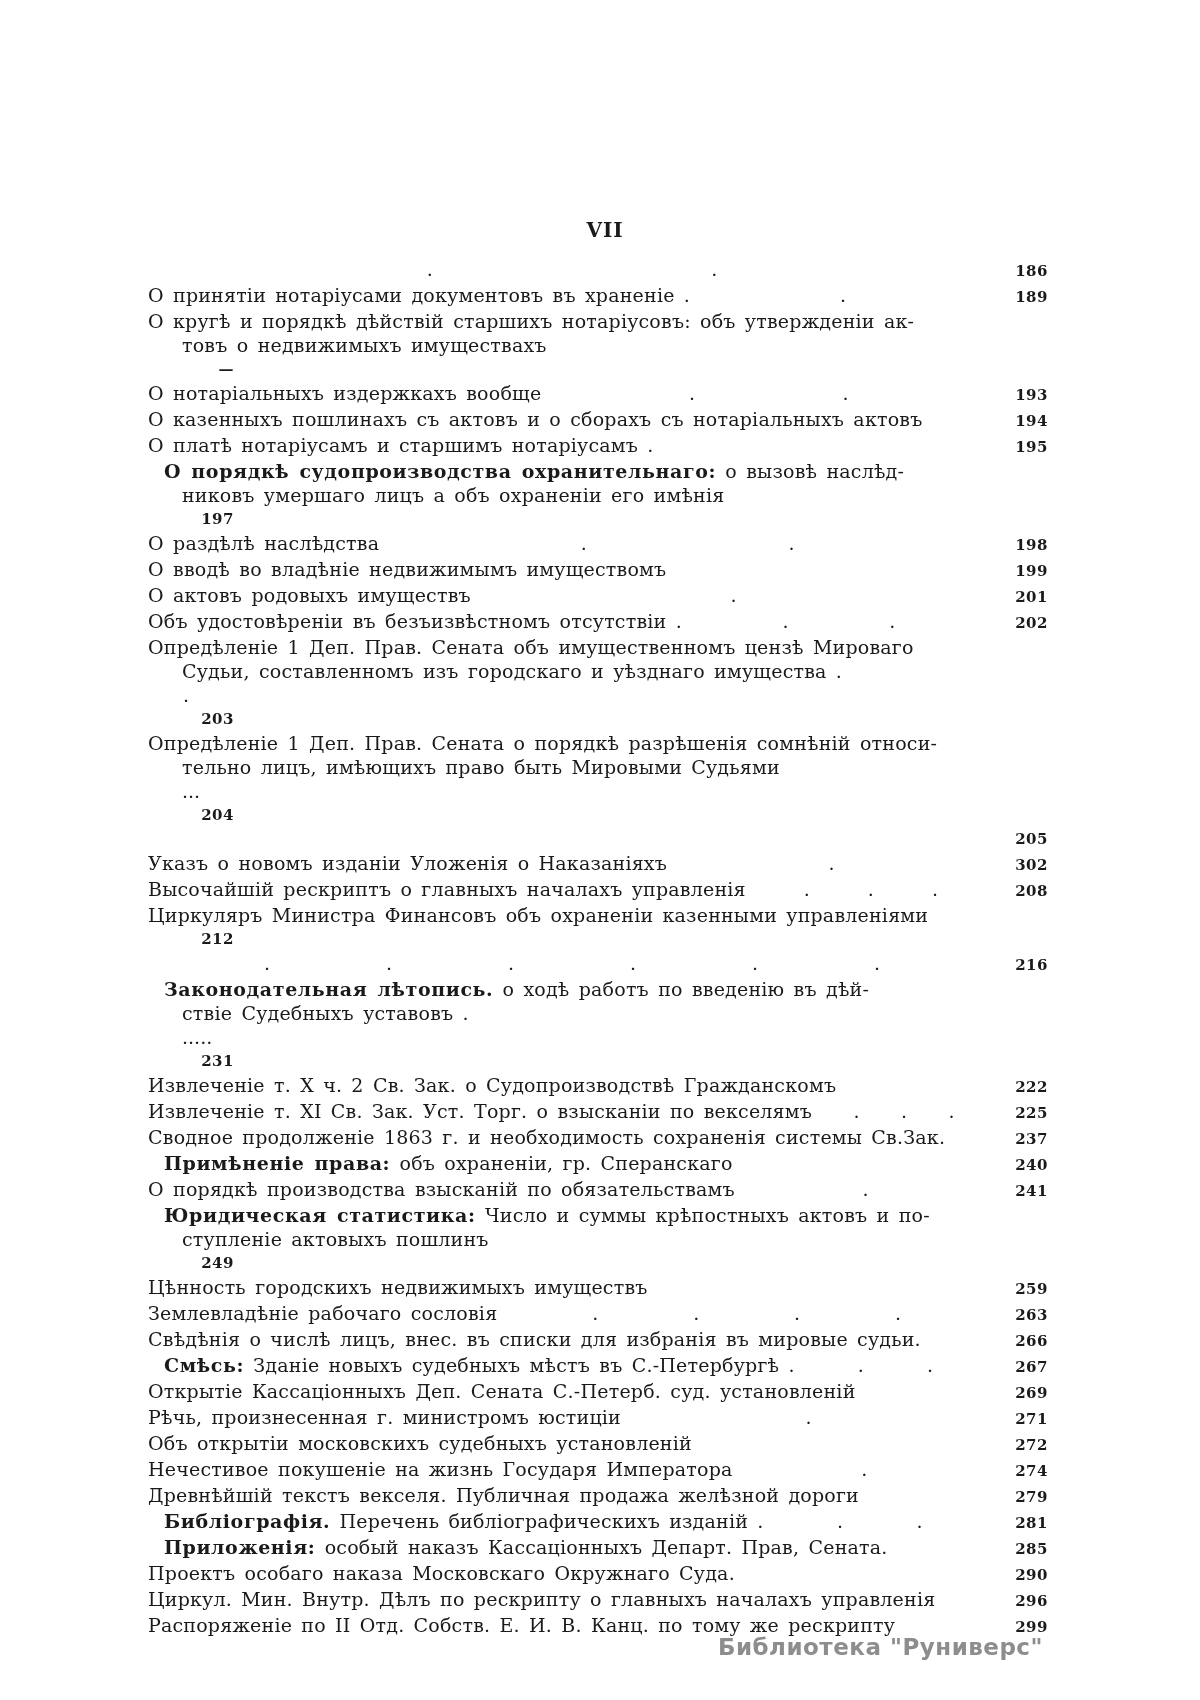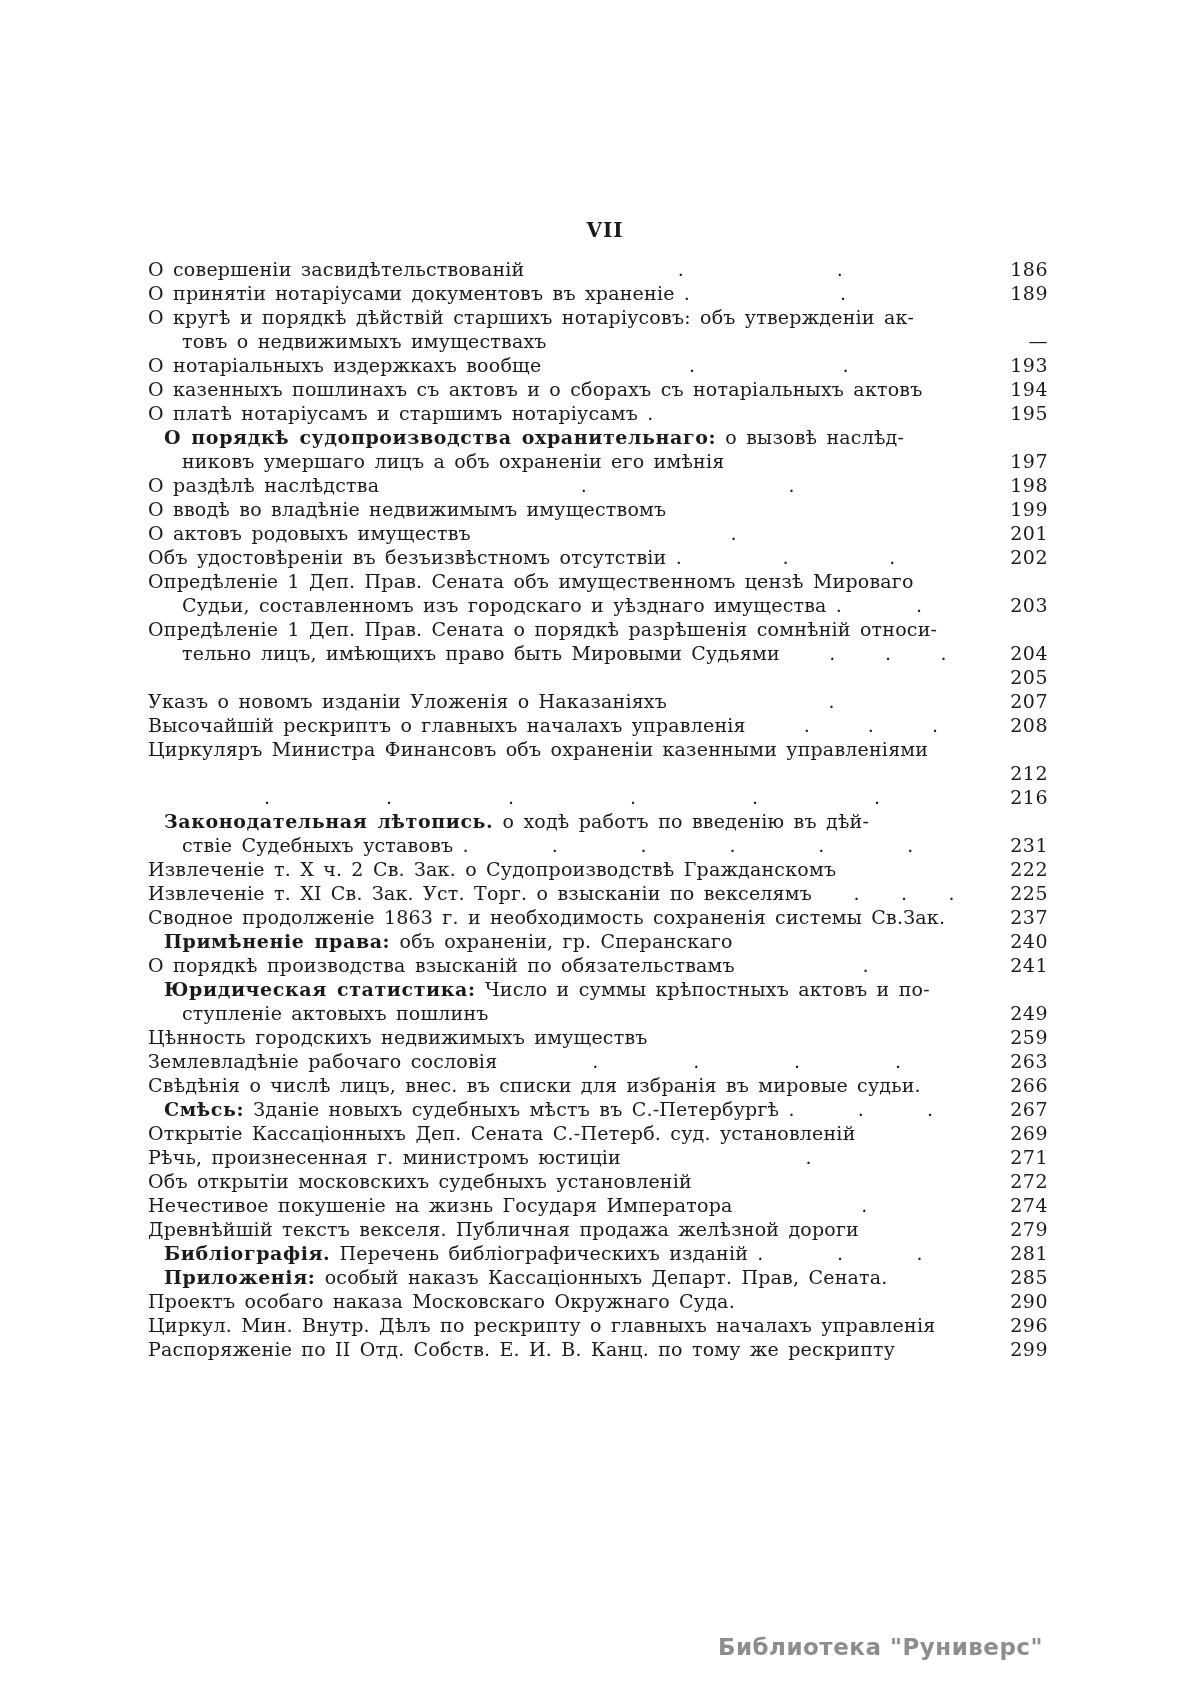--- a/index.html
+++ b/index.html
@@ -12,41 +12,40 @@
   .page{position:absolute;inset:0;}
   .roman{
     position:absolute;top:218px;left:0;width:1210px;
     text-align:center;font-size:20px;font-weight:bold;letter-spacing:1px;
   }
   .toc{position:absolute;top:257px;left:148px;width:900px;}
   .row{
     display:flex;align-items:baseline;
     line-height:24px;font-size:19px;white-space:nowrap;
   }
-  .row.indent{padding-left:34px;}
+  .row.indent{padding-left:34px;flex-direction:column;}
   .etext{flex:none;word-spacing:3px;letter-spacing:0.2px;}
   .etext .b{font-weight:bold;letter-spacing:0.6px;margin-left:16px;}
   .dots{flex:1;display:flex;justify-content:space-evenly;align-items:baseline;min-width:8px;overflow:hidden;}
   .dots i{font-style:normal;font-size:19px;}
-  .pg{flex:none;min-width:52px;text-align:right;font-size:19px;letter-spacing:0.5px;}
+  .pg{flex:none;min-width:52px;text-align:right;font-size:15px;letter-spacing:0.5px;font-weight:bold;}
   .watermark{
     position:absolute;top:1634px;right:157px;
     font-family:"DejaVu Sans",sans-serif;font-weight:bold;
     font-size:23px;color:var(--wm,#8d8d8d);letter-spacing:0.5px;
   }
 </style>
 </head>
 <body style="--ink: #1a1a1a; --paper: #ffffff; --wm: #8d8d8d;">
 
 <div class="page">
   <div class="roman">VII</div>
 
   <div class="toc" id="toc-list">
       <div class="row">
-        <span class="etext"><span>О совершеніи засвидѣтельствованій</span></span>
         <span class="dots">
           <i>.</i>
           <i>.</i>
         </span>
         <span class="pg">186</span>
       </div>
       <div class="row">
         <span class="etext"><span>О принятіи нотаріусами документовъ въ храненіе .</span></span>
         <span class="dots">
           <i>.</i>
@@ -143,21 +142,21 @@
       </div>
       <div class="row">
         <span class="dots"></span>
         <span class="pg">205</span>
       </div>
       <div class="row">
         <span class="etext"><span>Указъ о новомъ изданіи Уложенія о Наказаніяхъ</span></span>
         <span class="dots">
           <i>.</i>
         </span>
-        <span class="pg">207</span>
+        <span class="pg">302</span>
       </div>
       <div class="row">
         <span class="etext"><span>Высочайшій рескриптъ о главныхъ началахъ управленія</span></span>
         <span class="dots">
           <i>.</i>
           <i>.</i>
           <i>.</i>
         </span>
         <span class="pg">208</span>
       </div>

